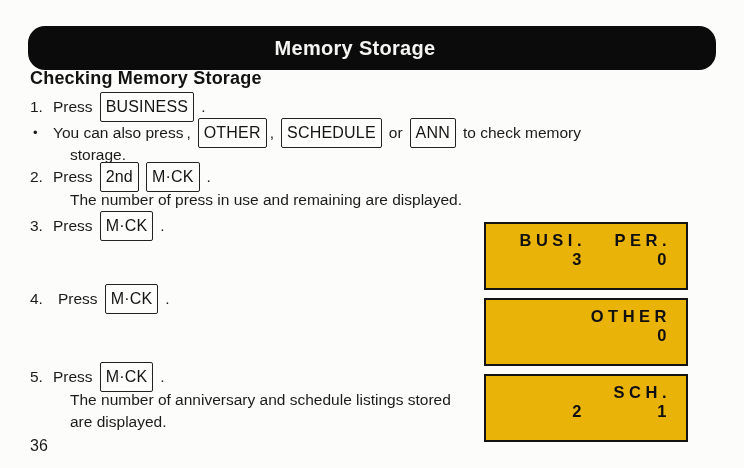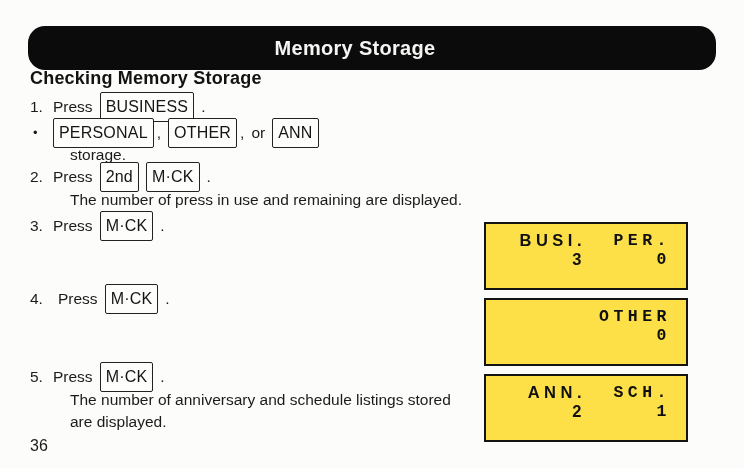--- a/index.html
+++ b/index.html
@@ -71,37 +71,37 @@
   .page-number {
     position: absolute;
     left: 30px; top: 437px;
     font-size: 16px;
   }
   .lcd {
     position: absolute;
     left: 484px;
     width: 204px; height: 68px;
     border: 2px solid #141414;
-    background: #fde047;
+    background: #eab308;
     display: grid;
     grid-template-columns: 100px 1fr;
     align-content: start;
     padding: 7px 15px 0 0;
   }
   .lcd span {
     display: block;
     text-align: right;
     font-weight: bold;
     font-size: 16.5px;
     letter-spacing: 4.5px;
     line-height: 19px;
     color: #101010;
   }
   .lcd .c1 { grid-column: 1; }
-  .lcd .c2 { grid-column: 2; font-family: Liberation Mono, monospace; }
+  .lcd .c2 { grid-column: 2; }
   .lcd .r1 { grid-row: 1; }
   .lcd .r2 { grid-row: 2; }
 </style>
 </head>
 <body>
 
 <div class="page">
 
   <div class="banner">
     <span class="banner-title">Memory Storage</span>
@@ -111,26 +111,28 @@
 
   <div class="line" style="top:97px">
     <span class="num">1.</span>
     <span>Press</span>
     <span class="key">BUSINESS</span>
     <span>.</span>
   </div>
 
   <div class="line" style="top:123px">
     <span class="bullet-glyph">•</span>
-    <span class="key">PERSONAL</span>
+    <span>You can also press</span>
     <span class="comma">,</span>
     <span class="key">OTHER</span>
     <span class="comma">,</span>
+    <span class="key">SCHEDULE</span>
     <span>or</span>
     <span class="key">ANN</span>
+    <span>to check memory</span>
   </div>
 
   <div class="line indent" style="top:145px">
     <span>storage.</span>
   </div>
 
   <div class="line" style="top:167px">
     <span class="num">2.</span>
     <span>Press</span>
     <span class="key">2nd</span>
@@ -174,21 +176,20 @@
     <span class="c1 r2">3</span>
     <span class="c2 r2">0</span>
   </div>
 
   <div class="lcd" style="top:298px">
     <span class="c2 r1">OTHER</span>
     <span class="c2 r2">0</span>
   </div>
 
   <div class="lcd" style="top:374px">
-    <span class="c1 r1">ANN.</span>
     <span class="c2 r1">SCH.</span>
     <span class="c1 r2">2</span>
     <span class="c2 r2">1</span>
   </div>
 
   <div class="page-number">36</div>
 
 </div>
 
 </body></html>

